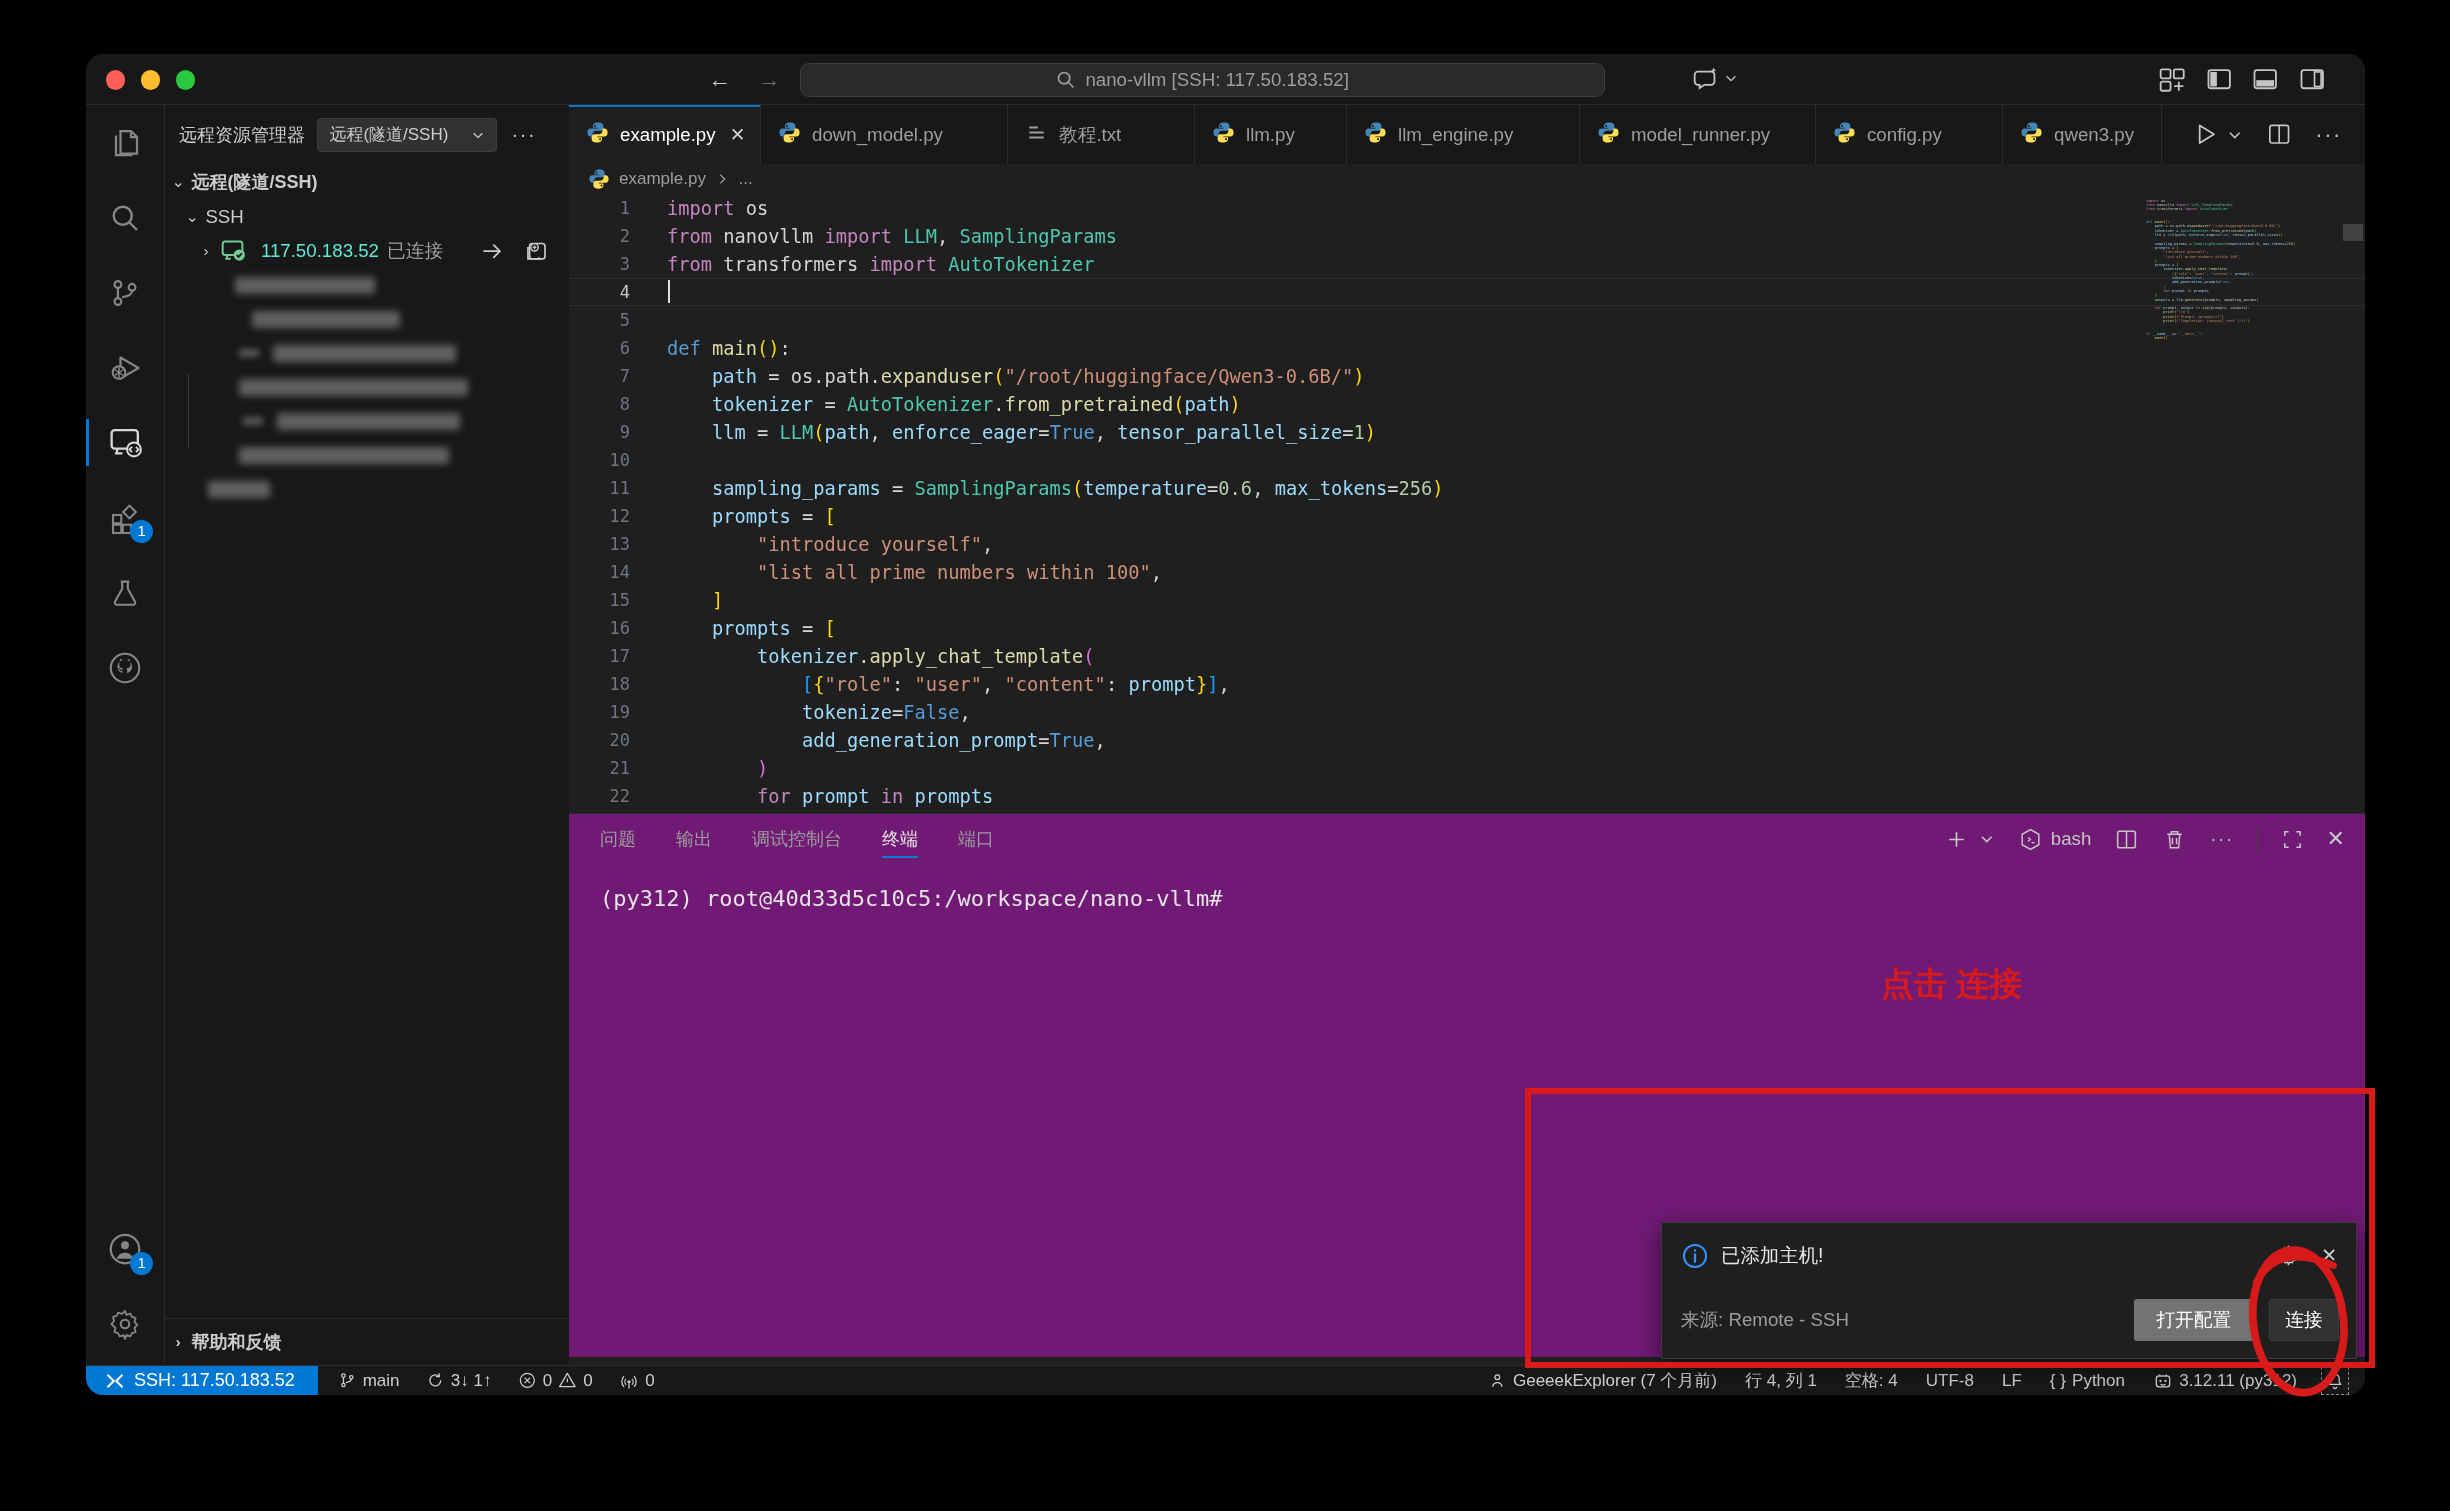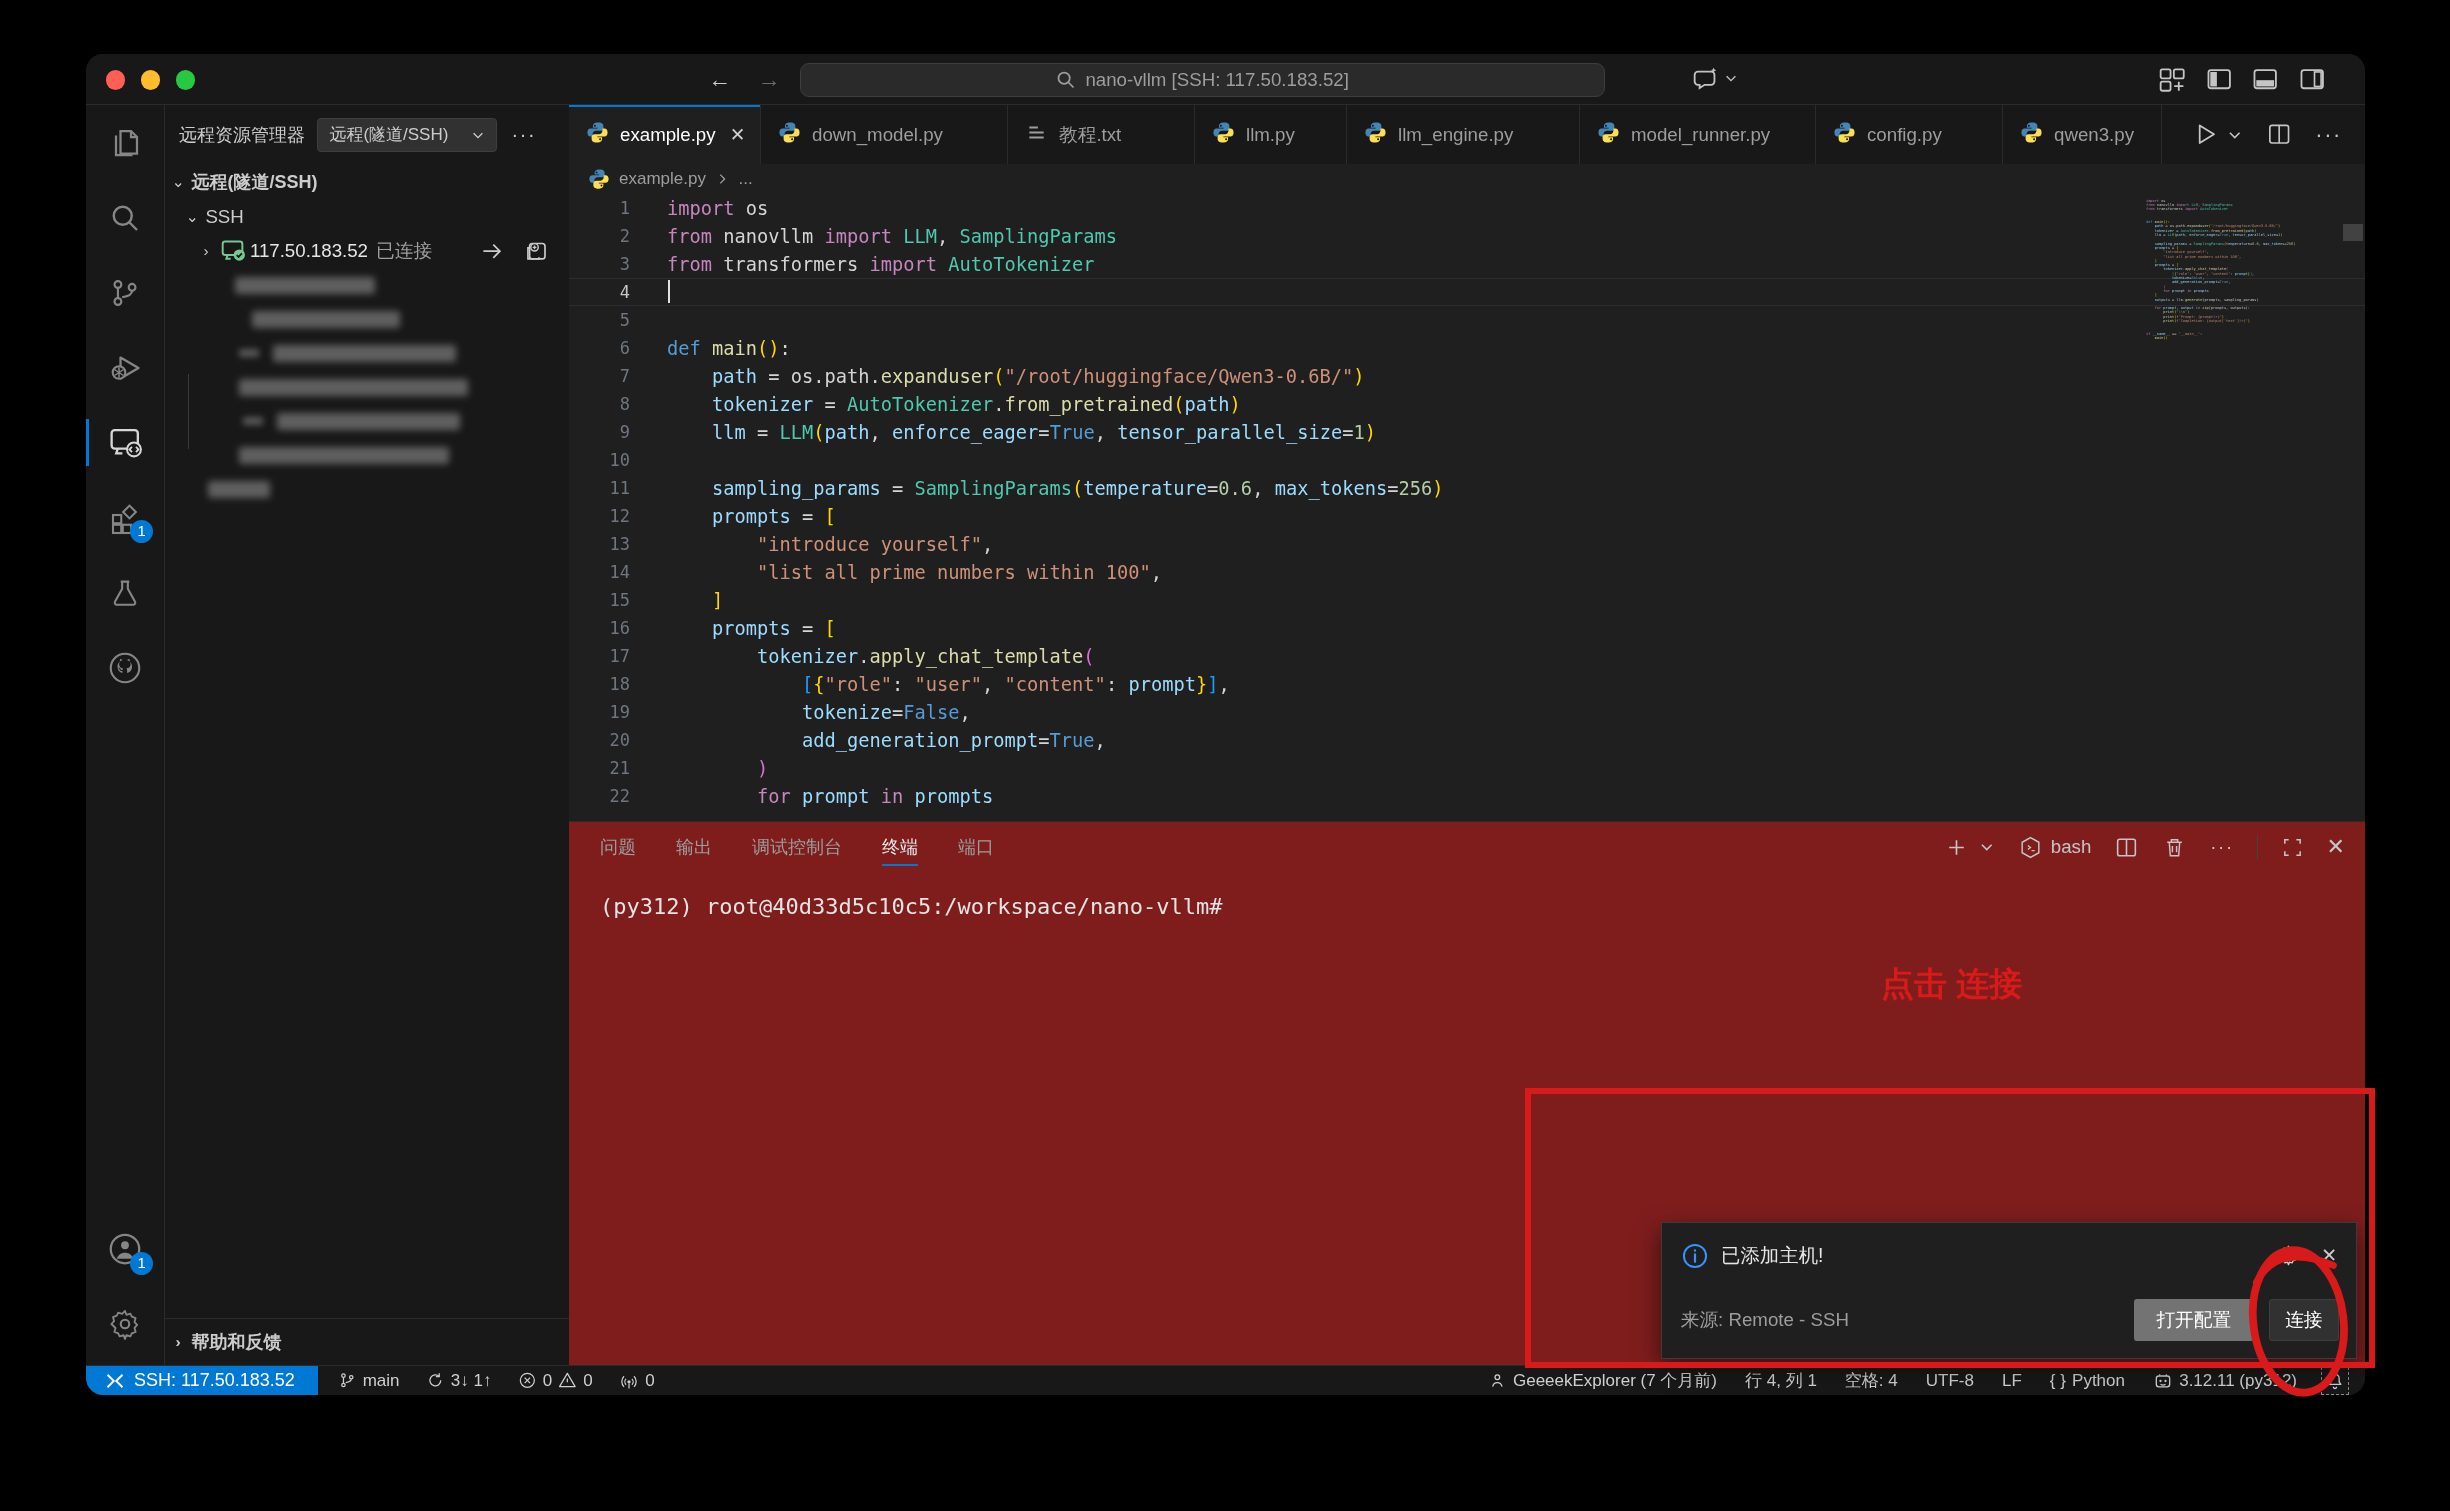--- a/index.html
+++ b/index.html
@@ -40,21 +40,21 @@
   .sidebar{position:absolute;left:79px;top:51px;width:405px;bottom:30px;background:#181818;
     border-right:0.8px solid #2b2b2b;font-size:18.7px}
   .sb-header{height:59px;display:flex;align-items:center;padding:0 14px;gap:12.4px}
   .sb-title{color:#cccccc;font-size:18px;white-space:nowrap}
   .sb-dropdown{width:180px;height:34px;background:#313131;border:0.8px solid #3e3e3e;border-radius:3.9px;
     display:flex;align-items:center;justify-content:space-between;padding:0 11px;color:#cccccc;font-size:17px}
   .sb-more{color:#cccccc;font-size:20px;letter-spacing:1.6px;margin-left:1.6px}
   .tree-row{height:34px;display:flex;align-items:center;color:#cccccc}
   .tr-chev{width:26.4px;text-align:center;color:#cccccc;font-size:15.5px;flex-shrink:0}
   .tr-section{font-weight:bold;font-size:18px}
-  .host-ip{color:#e5e5e5;margin-left:1px}
+  .host-ip{color:#5eead4;margin-left:12px}
   .host-status{color:#9d9d9d;margin-left:8px}
   .host-actions{margin-left:auto;display:flex;gap:17px;padding-right:20px;color:#cccccc}
   .guide{position:absolute;left:23px;top:269px;height:75px;width:0.8px;background:#3a3a3a}
   .redacted{height:34px;display:flex;align-items:center;position:relative}
   .red-block{height:17px;background:#9a9a9a;opacity:.55;border-radius:2.3px;filter:blur(3.9px)}
   .red-dash{width:20px;height:7.8px;background:#9a9a9a;opacity:.5;border-radius:1.6px;filter:blur(3.1px);margin-right:14px}
   .sb-footer{position:absolute;left:0;right:0;bottom:6.2px;border-top:0.8px solid #2b2b2b;padding-top:6.2px}
   .sb-footer .tree-row{font-weight:bold;font-size:18px}
 
   
@@ -78,21 +78,21 @@
   .codeline.current .ln{color:#c6c6c6}
   .cursor{position:absolute;left:99px;top:2.3px;width:2.3px;height:23px;background:#e0e0e0}
   .tk-kw{color:#C586C0}.tk-def{color:#569CD6}.tk-fn{color:#DCDCAA}.tk-cls{color:#4EC9B0}
   .tk-var{color:#9CDCFE}.tk-str{color:#CE9178}.tk-num{color:#B5CEA8}.tk-const{color:#569CD6}
   .tk-txt{color:#D4D4D4}.tk-b1{color:#FFD700}.tk-b2{color:#DA70D6}.tk-b3{color:#179FFF}
   .minimap{position:absolute;top:4.7px;right:25px;width:194px;font-family:"DejaVu Sans Mono",monospace;
     font-size:3.6px;line-height:4.3px;white-space:pre;overflow:hidden;opacity:.9}
   .scroll-thumb{position:absolute;top:29.5px;right:1.6px;width:20px;height:17px;background:rgba(121,121,121,.4)}
 
   
-  .panel{position:absolute;left:0;right:0;bottom:0;height:544px;background:#7f1d1d;border-top:0.8px solid #2b2b2b}
+  .panel{position:absolute;left:0;right:0;bottom:8px;height:544px;background:#701a75;border-top:0.8px solid #2b2b2b}
   .panel-tabs{height:50px;display:flex;align-items:center;padding-left:31px;gap:40px;font-size:18px;color:#9d9d9d}
   .ptab{position:relative;height:50px;display:flex;align-items:center}
   .ptab.active{color:#e7e7e7}
   .ptab.active::after{content:"";position:absolute;left:0;right:0;bottom:6.2px;height:1.6px;background:#0078d4}
   .panel-actions{position:absolute;top:0;right:20px;height:50px;display:flex;align-items:center;gap:23px;color:#c5c5c5;font-size:18.7px}
   .pa-sep{width:0.8px;height:25px;background:#444}
   .terminal-line{padding:22px 0 0 31px;font-family:"DejaVu Sans Mono",monospace;font-size:22px;color:#e4e4e4}
 
   
   .statusbar{position:absolute;left:0;right:0;bottom:0;height:30px;background:#181818;border-top:0.8px solid #2b2b2b;

